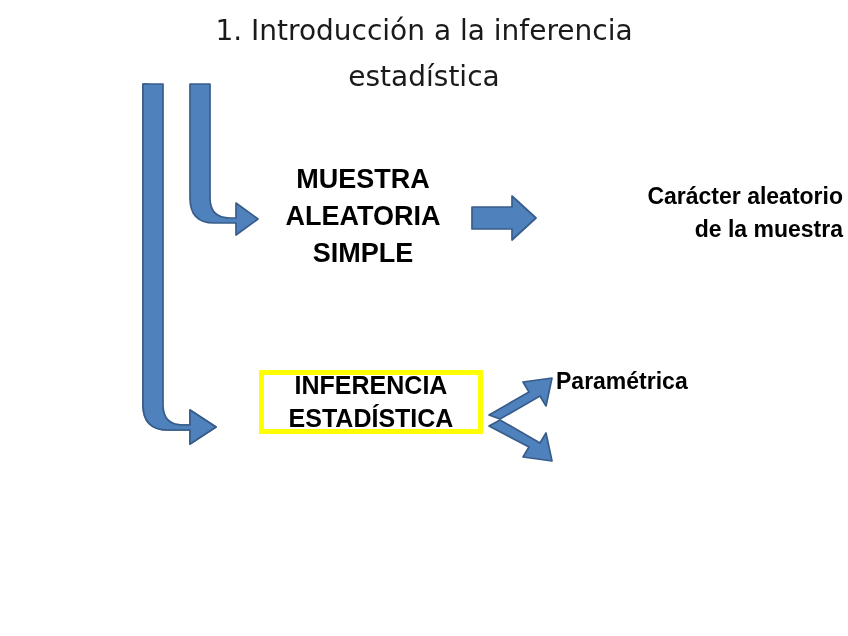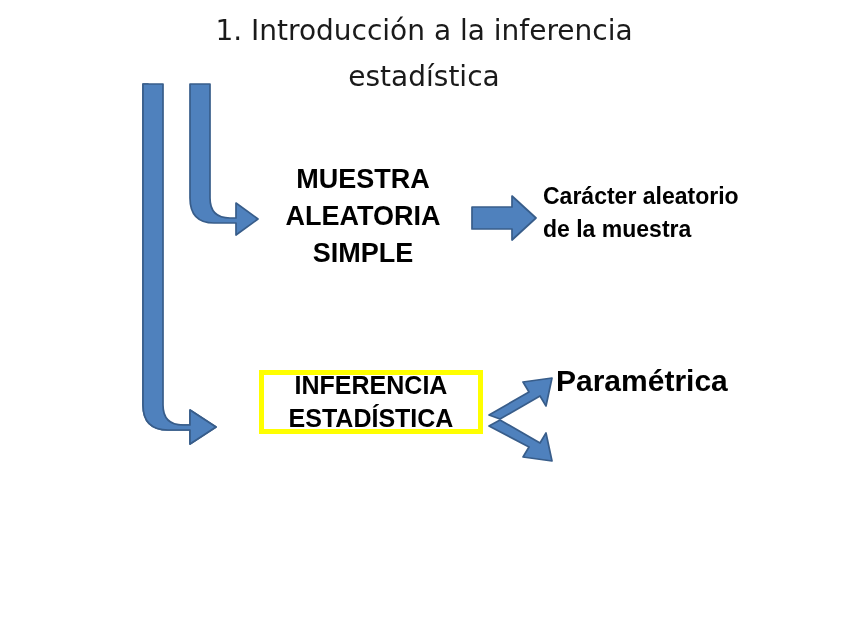--- a/index.html
+++ b/index.html
@@ -61,21 +61,21 @@
     width: 230px;
     text-align: center;
     font-size: 27px;
     line-height: 37px;
   }
 
   #caracter-label {
     left: 543px;
     top: 180px;
     width: 300px;
-    text-align: left;
+    text-align: right;
     font-size: 23px;
     line-height: 33px;
   }
 
   
   #inferencia-box {
     position: absolute;
     left: 259px;
     top: 370px;
     width: 224px;
@@ -91,21 +91,21 @@
     position: static;
     width: 100%;
     text-align: center;
     font-size: 25px;
     line-height: 33px;
   }
 
   #param-label {
     left: 556px;
     top: 366px;
-    font-size: 30px;
+    font-size: 23px;
     line-height: 30px;
   }
   #noparam-label {
     left: 556px;
     top: 418px;
     font-size: 23px;
     line-height: 30px;
   }
 </style>
 </head>

